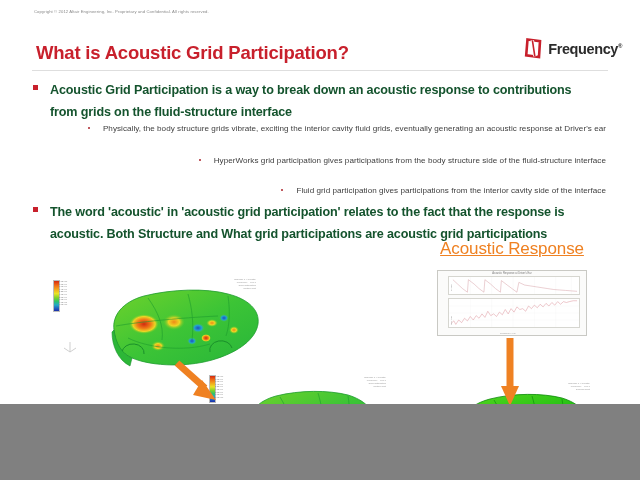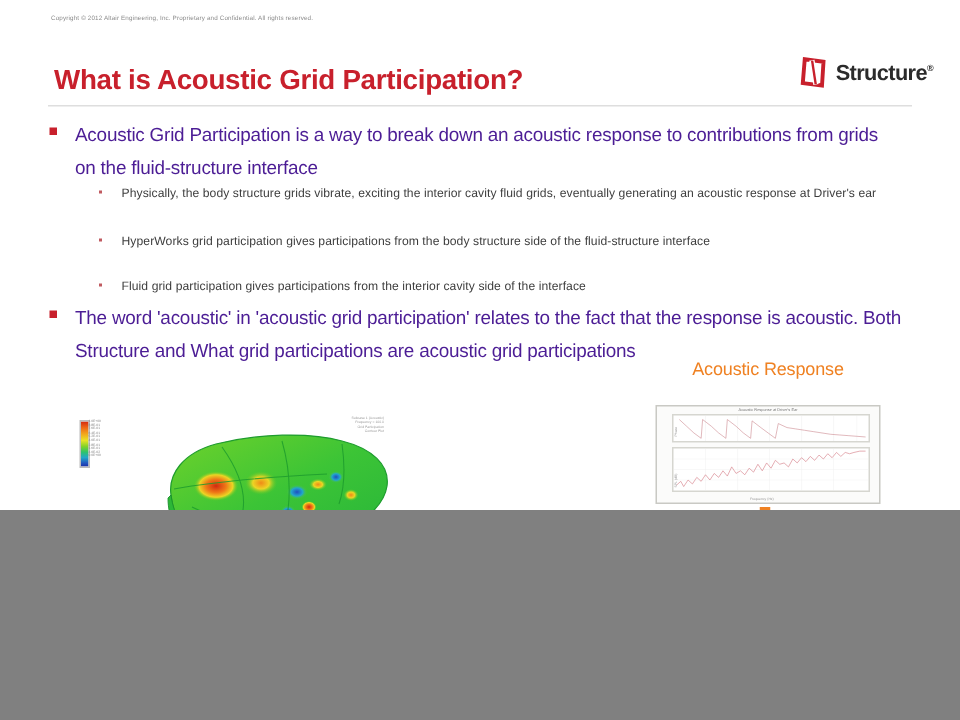--- a/index.html
+++ b/index.html
@@ -3,21 +3,21 @@
 <meta charset="utf-8">
 <style>
   html, body {
     margin: 0;
     padding: 0;
     background: #808080;
   }
   #slide {
     position: relative;
     width: 640px;
-    height: 340px;
+    height: 404px;
     background: #ffffff;
     overflow: hidden;
     font-family: "Liberation Sans", sans-serif;
     -webkit-font-smoothing: antialiased;
   }
 
   
   .copyright {
     position: absolute;
     left: 34px;
@@ -82,30 +82,31 @@
   .sq {
     width: 5px;
     height: 5px;
     background: #c8202c;
     margin-top: 6px;
     margin-right: 12px;
     flex: 0 0 auto;
   }
   .bullet-l1 .txt {
     font-size: 12.6px;
-    font-weight: normal;
-    color: #4c1d95;
+    font-weight: bold;
+    color: #14532d;
     line-height: 22px;
     letter-spacing: -0.15px;
   }
 
   .bullet-l2 {
     position: absolute;
     display: flex;
     align-items: flex-start;
+    justify-content: flex-end;
   }
   .dot {
     width: 2px;
     height: 2px;
     background: #c05a60;
     margin-top: 6px;
     margin-right: 13px;
     flex: 0 0 auto;
   }
   .bullet-l2 .txt {
@@ -123,23 +124,24 @@
     width: 640px;
     height: 244px;
   }
   .cap {
     position: absolute;
     text-align: center;
     color: #ef8122;
     white-space: nowrap;
   }
   .cap .main {
-    font-size: 12px;
+    font-size: 17px;
     letter-spacing: -0.1px;
     display: block;
+    text-decoration: underline;
   }
   .cap .sub {
     font-size: 7.6px;
     display: block;
     margin-top: 18px;
   }
 
   
   .plotwin {
     position: absolute;
@@ -226,21 +228,21 @@
   <div class="title-rule"></div>
 
   <div class="logo">
     <span class="logo-mark">
       <svg width="19" height="21" viewBox="0 0 19 21">
         <path d="M3.5 1.5 L16 3.2 L15 19 L2.2 17.4 Z" fill="none" stroke="#c8202c" stroke-width="2.6"></path>
         <path d="M8.2 2.2 L11.0 18.3" fill="none" stroke="#ffffff" stroke-width="3.6"></path>
         <path d="M8.4 2.4 L10.8 18.1" fill="none" stroke="#c8202c" stroke-width="1.6"></path>
       </svg>
     </span>
-    <span class="logo-text"><span>Structure</span><span class="logo-tm">®</span></span>
+    <span class="logo-text"><span>Frequency</span><span class="logo-tm">®</span></span>
   </div>
 
   <div class="bullet-l1" style="left:33px; top:79px; width:568px;">
     <span class="sq"></span>
     <span class="txt">Acoustic Grid Participation is a way to break down an acoustic response to contributions from grids on the fluid-structure interface</span>
   </div>
 
   <div class="bullet-l2" style="left:66px; top:121px; width:540px;">
     <span class="dot"></span>
     <span class="txt">Physically, the body structure grids vibrate, exciting the  interior cavity fluid grids, eventually generating an acoustic response at Driver's ear</span>

